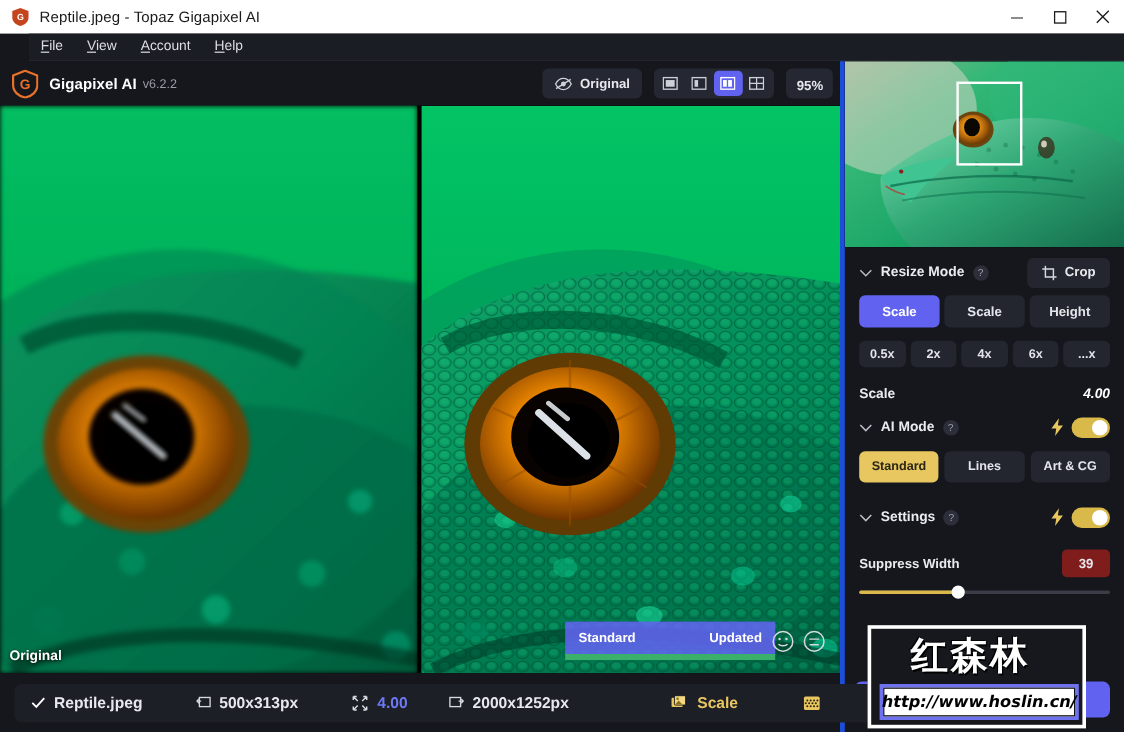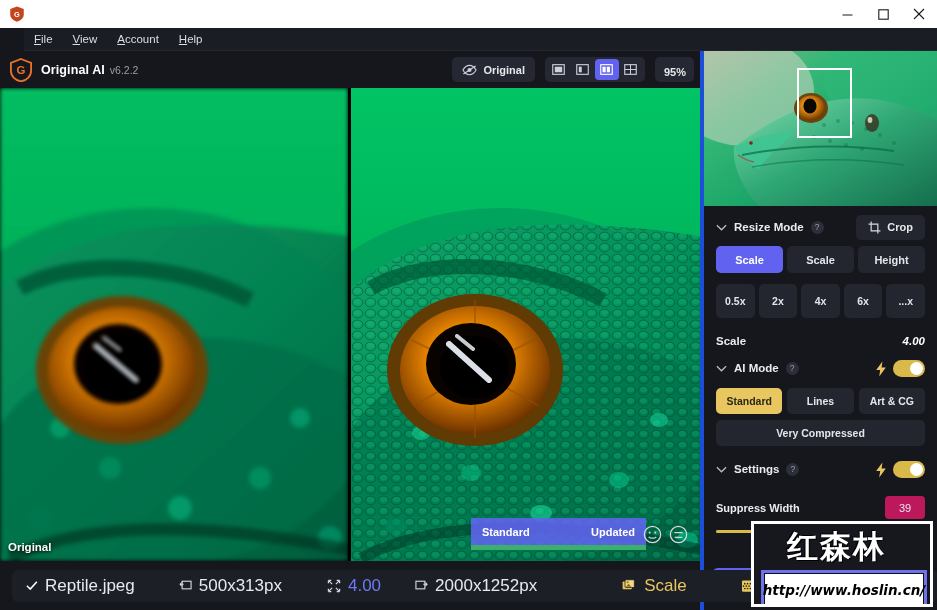--- a/index.html
+++ b/index.html
@@ -168,21 +168,21 @@
     height: 34px; margin-top: 4px;
   }
   .chev { margin-right: 7px; flex: none; }
   .sec-title { font-size: 11.5px; color: #e9ebef; font-weight: bold; }
   .qmark {
     width: 13px; height: 13px; border-radius: 50%;
     background: #2c2f39; color: #9ba0ab;
     font-size: 8.5px; line-height: 13px; text-align: center;
     margin-left: 7px; flex: none;
   }
-  .sec-right { margin-left: auto; display: flex; align-items: flex-end; gap: 6px; padding-left: 22px; }
+  .sec-right { margin-left: auto; display: flex; align-items: flex-start; gap: 6px; padding-left: 22px; }
   .crop-btn {
     background: #23262f; border-radius: 5px;
     height: 25px; padding: 0 12px;
     display: flex; align-items: center; gap: 6px;
   }
   .crop-btn span { font-size: 11px; color: #e6e8ec; font-weight: bold; }
   .toggle {
     width: 32px; height: 17px; border-radius: 9px;
     background: #d9b94a; position: relative; flex: none;
   }
@@ -194,21 +194,21 @@
   .row3 { display: flex; gap: 4px; margin-top: 2px; }
   .row5 { display: flex; gap: 4px; margin-top: 11px; }
   .tbtn {
     flex: 1; height: 27px; border-radius: 5px;
     background: #23262f;
     display: flex; align-items: center; justify-content: center;
     font-size: 11px; color: #e3e5ea; font-weight: bold;
   }
   .tbtn.sel-purple { background: #6163f0; color: #fff; }
   .sbtn {
-    flex: 1; height: 34px; border-radius: 5px;
+    flex: 1; height: 22px; border-radius: 5px;
     background: #23262f;
     display: flex; align-items: center; justify-content: center;
     font-size: 10.5px; color: #e3e5ea; font-weight: bold;
   }
   .kv {
     display: flex; align-items: center; justify-content: space-between;
     margin-top: 17px;
   }
   .kv-k { font-size: 11.5px; color: #e9ebef; font-weight: bold; }
   .kv-v { font-size: 11.5px; color: #ffffff; font-weight: bold; font-style: italic; }
@@ -224,22 +224,22 @@
   }
   .mbtn.active { background: #e8c760; color: #2b2714; }
 
   .slider-block { margin-top: 10px; }
   .slider-head {
     display: flex; align-items: center; justify-content: space-between;
   }
   .slider-label { font-size: 11px; color: #e9ebef; font-weight: bold; }
   .slider-box {
     width: 40px; height: 23px; border-radius: 4px;
-    background: #be185d; color: #e6e8ec;
-    font-size: 11px; display: flex; align-items: center; justify-content: center;
+    background: #7f1d1d; color: #e6e8ec;
+    font-size: 11px; display: flex; align-items: center; justify-content: center; font-weight: bold;
   }
   .slider-track {
     position: relative; margin-top: 11px; height: 3px;
     background: #3a3d47; border-radius: 2px;
   }
   .slider-fill {
     position: absolute; left: 0; top: 0; height: 3px;
     width: 39%; background: #d9b94a; border-radius: 2px;
   }
   .slider-knob {
@@ -264,48 +264,48 @@
   }
   .status-chip {
     margin-left: 12px;
     height: 32px; border-radius: 6px;
     background: #1d1f27;
     display: flex; align-items: center;
     padding: 0 14px; gap: 0;
     flex: 1; margin-right: 12px;
   }
   .st-item { display: flex; align-items: center; gap: 7px; }
-  .st-text { font-size: 17px; color: #e7e9ee; font-weight: normal; white-space: nowrap; }
+  .st-text { font-size: 13px; color: #e7e9ee; font-weight: bold; white-space: nowrap; }
   .st-text.accent { color: #6e79f5; }
   .st-text.gold { color: #e8c760; }
   .gap-a { width: 44px; } .gap-b { width: 45px; }
   .gap-c { width: 34px; }
   .gap-e { width: 85px; } .gap-f { width: 54px; }
   .gap-g { width: 44px; } .gap-h { width: 22px; }
 
   
   .wm {
-    position: absolute; left: 751px; top: 521px;
+    position: absolute; left: 723px; top: 521px;
     width: 182px; height: 86px;
     border: 3px solid #ffffff;
     background: #16181e;
     z-index: 60;
     overflow: hidden;
   }
   .wm-cn {
     position: absolute; left: 33px; top: 2px;
     font-family: "DejaVu Sans", sans-serif;
     font-size: 31px; color: #ffffff; font-weight: bold;
     letter-spacing: 2px;
     text-shadow: 1px 1px 0 #000, -1px -1px 0 #000;
     white-space: nowrap;
   }
   .wm-url-wrap {
     position: absolute; left: 7px; top: 46px;
-    width: 166px; height: 40px;
+    width: 166px; height: 30px;
     background: #6f72ef;
     display: flex; align-items: center; justify-content: center;
     padding: 3px;
   }
   .wm-url {
     width: 100%; height: 100%;
     background: #ffffff;
     border: 1px solid #111;
     font-family: "DejaVu Sans", sans-serif;
     font-style: italic; font-weight: bold;
@@ -317,20 +317,21 @@
 </head>
 <body>
 
 <div id="app">
 
   <div class="titlebar">
     <svg class="tb-logo" viewBox="0 0 24 26">
       <path d="M12 1 L23 5 V14 C23 20 18 24 12 25.5 C6 24 1 20 1 14 V5 Z" fill="#c4451d"></path>
       <text x="12" y="17.5" font-size="12" font-weight="bold" fill="#fff" text-anchor="middle" font-family="Liberation Sans, sans-serif">G</text>
     </svg>
+    <div class="tb-title">Reptile.jpeg - Topaz Gigapixel AI</div>
     <div class="tb-spacer"></div>
     <div class="winbtn">
       <svg width="11" height="11" viewBox="0 0 11 11">
         <line x1="0.5" y1="6" x2="10.5" y2="6" stroke="#1a1a1a" stroke-width="1"></line>
       </svg>
     </div>
     <div class="winbtn">
       <svg width="11" height="11" viewBox="0 0 11 11">
         <rect x="0.8" y="0.8" width="9.4" height="9.4" fill="none" stroke="#1a1a1a" stroke-width="1.1"></rect>
       </svg>
@@ -357,21 +358,21 @@
       <span class="ul">H</span><span>elp</span>
     </div>
   </div>
 
   <div class="toolbar">
     <div class="brand">
       <svg class="brand-badge" viewBox="0 0 24 26">
         <path d="M12 1 L23 5.2 V14 C23 20 18 24.2 12 25.4 C6 24.2 1 20 1 14 V5.2 Z" fill="none" stroke="#e8722a" stroke-width="2"></path>
         <text x="12" y="17.8" font-size="12.5" font-weight="bold" fill="#e8722a" text-anchor="middle" font-family="Liberation Sans, sans-serif">G</text>
       </svg>
-      <div class="brand-name">Original AI</div>
+      <div class="brand-name">Gigapixel AI</div>
       <div class="brand-ver">v6.2.2</div>
     </div>
 
     <div class="tb-right">
       <div class="pill">
         <svg width="15" height="12" viewBox="0 0 16 12">
           <path d="M1 6 C3 2.4 5.5 1 8 1 C10.5 1 13 2.4 15 6 C13 9.6 10.5 11 8 11 C5.5 11 3 9.6 1 6 Z" fill="none" stroke="#cdd0d8" stroke-width="1.2"></path>
           <circle cx="8" cy="6" r="2.2" fill="#cdd0d8"></circle>
           <line x1="1.5" y1="10.2" x2="14.5" y2="1.8" stroke="#cdd0d8" stroke-width="1.3"></line>
         </svg>
@@ -669,21 +670,20 @@
         </div>
       </div>
 
       <div class="model-grid">
         <div class="mrow">
           <div class="mbtn active">Standard</div>
           <div class="mbtn">Lines</div>
           <div class="mbtn">Art &amp; CG</div>
         </div>
         <div class="mrow">
-          <div class="mbtn">Very Compressed</div>
         </div>
       </div>
 
       <div class="sec-head">
         <svg class="chev" width="11" height="7" viewBox="0 0 12 7">
           <path d="M1 1 L6 6 L11 1" fill="none" stroke="#b9bdc6" stroke-width="1.4"></path>
         </svg>
         <span class="sec-title">Settings</span>
         <span class="qmark">?</span>
         <div class="sec-right">

